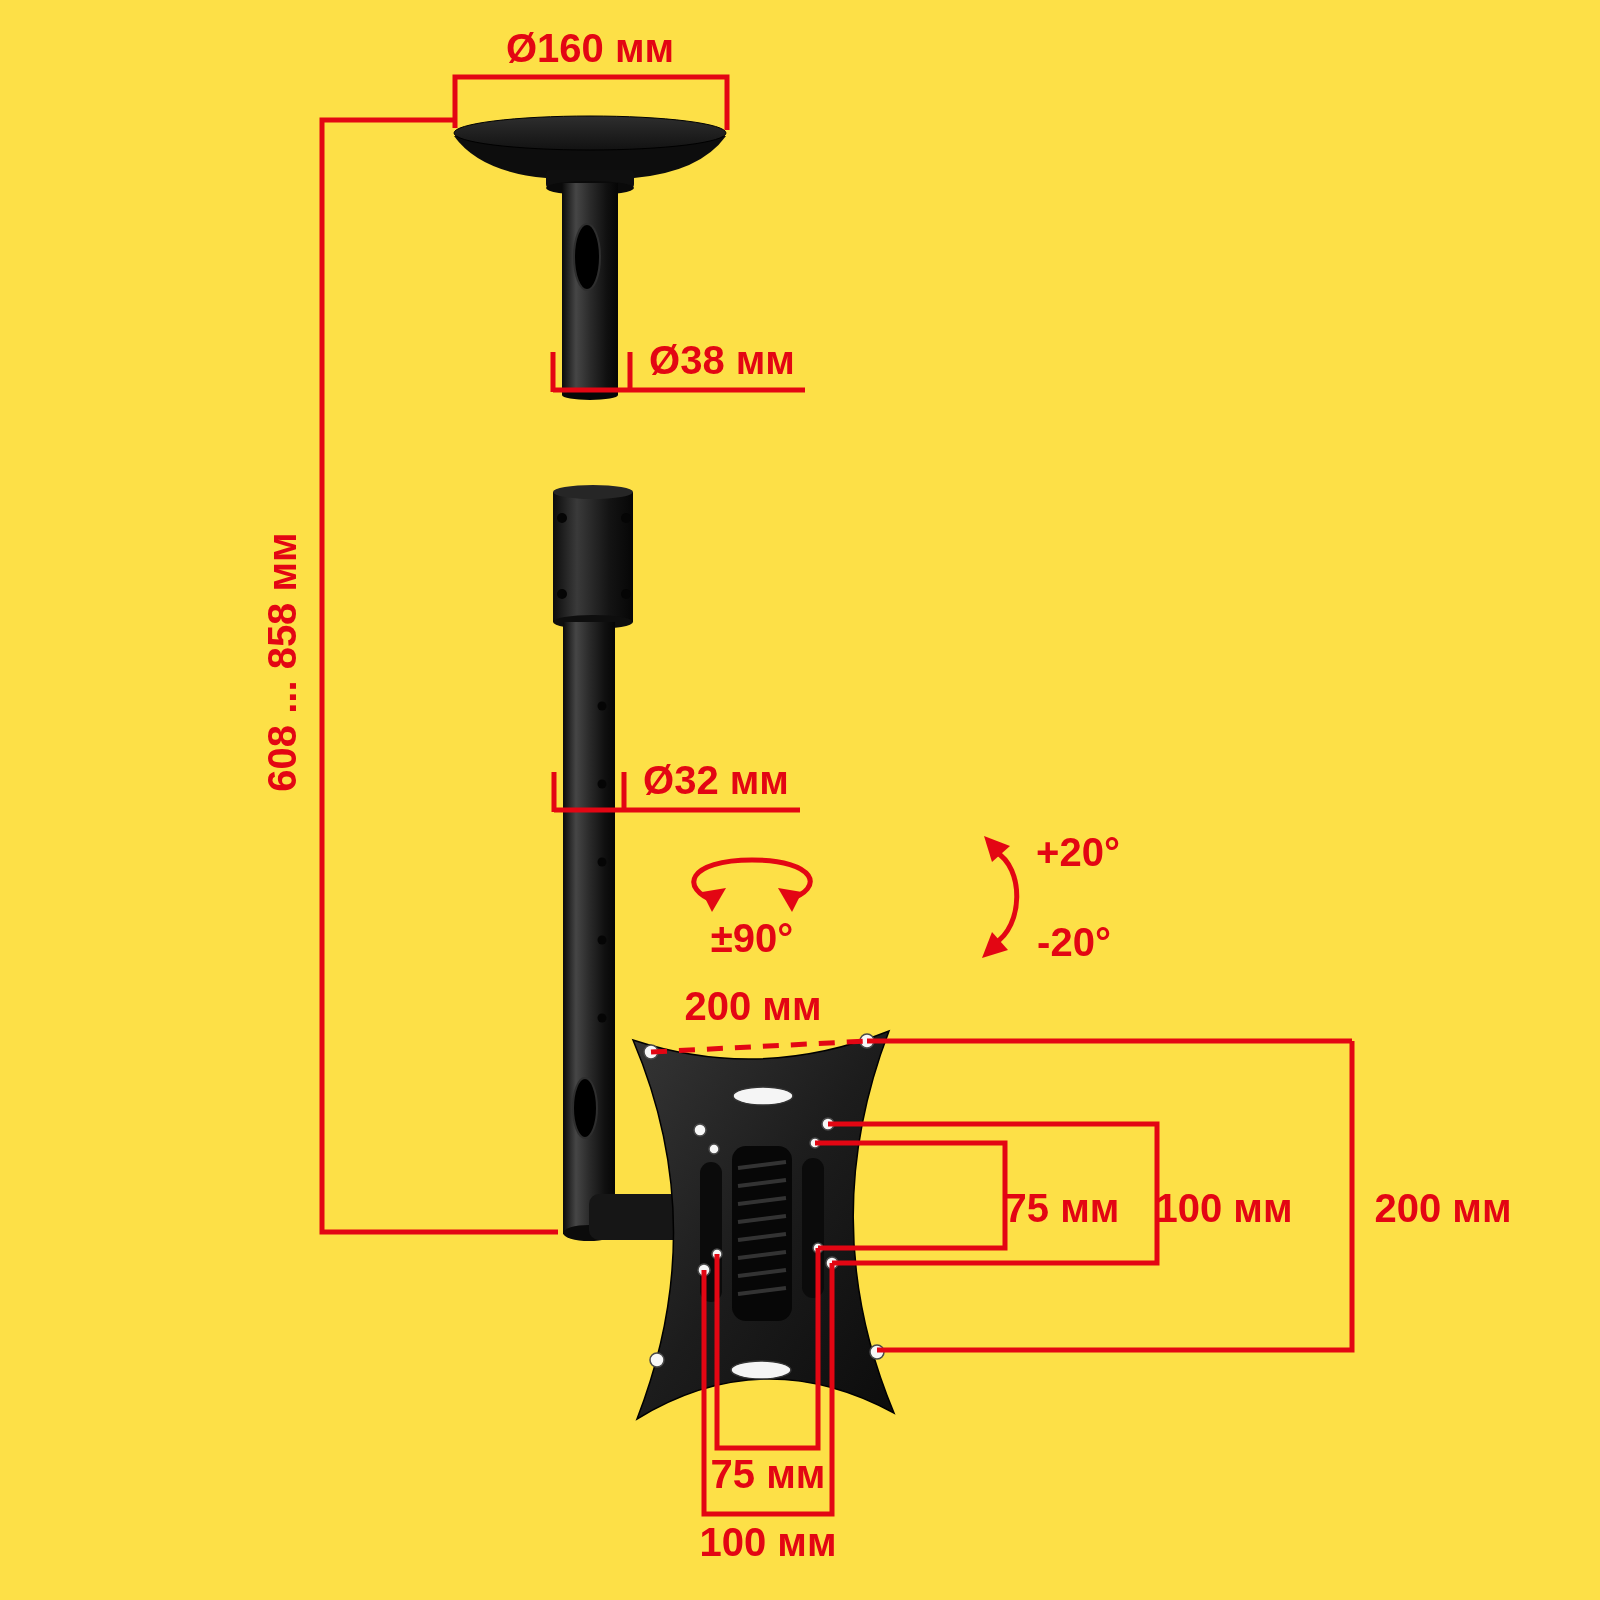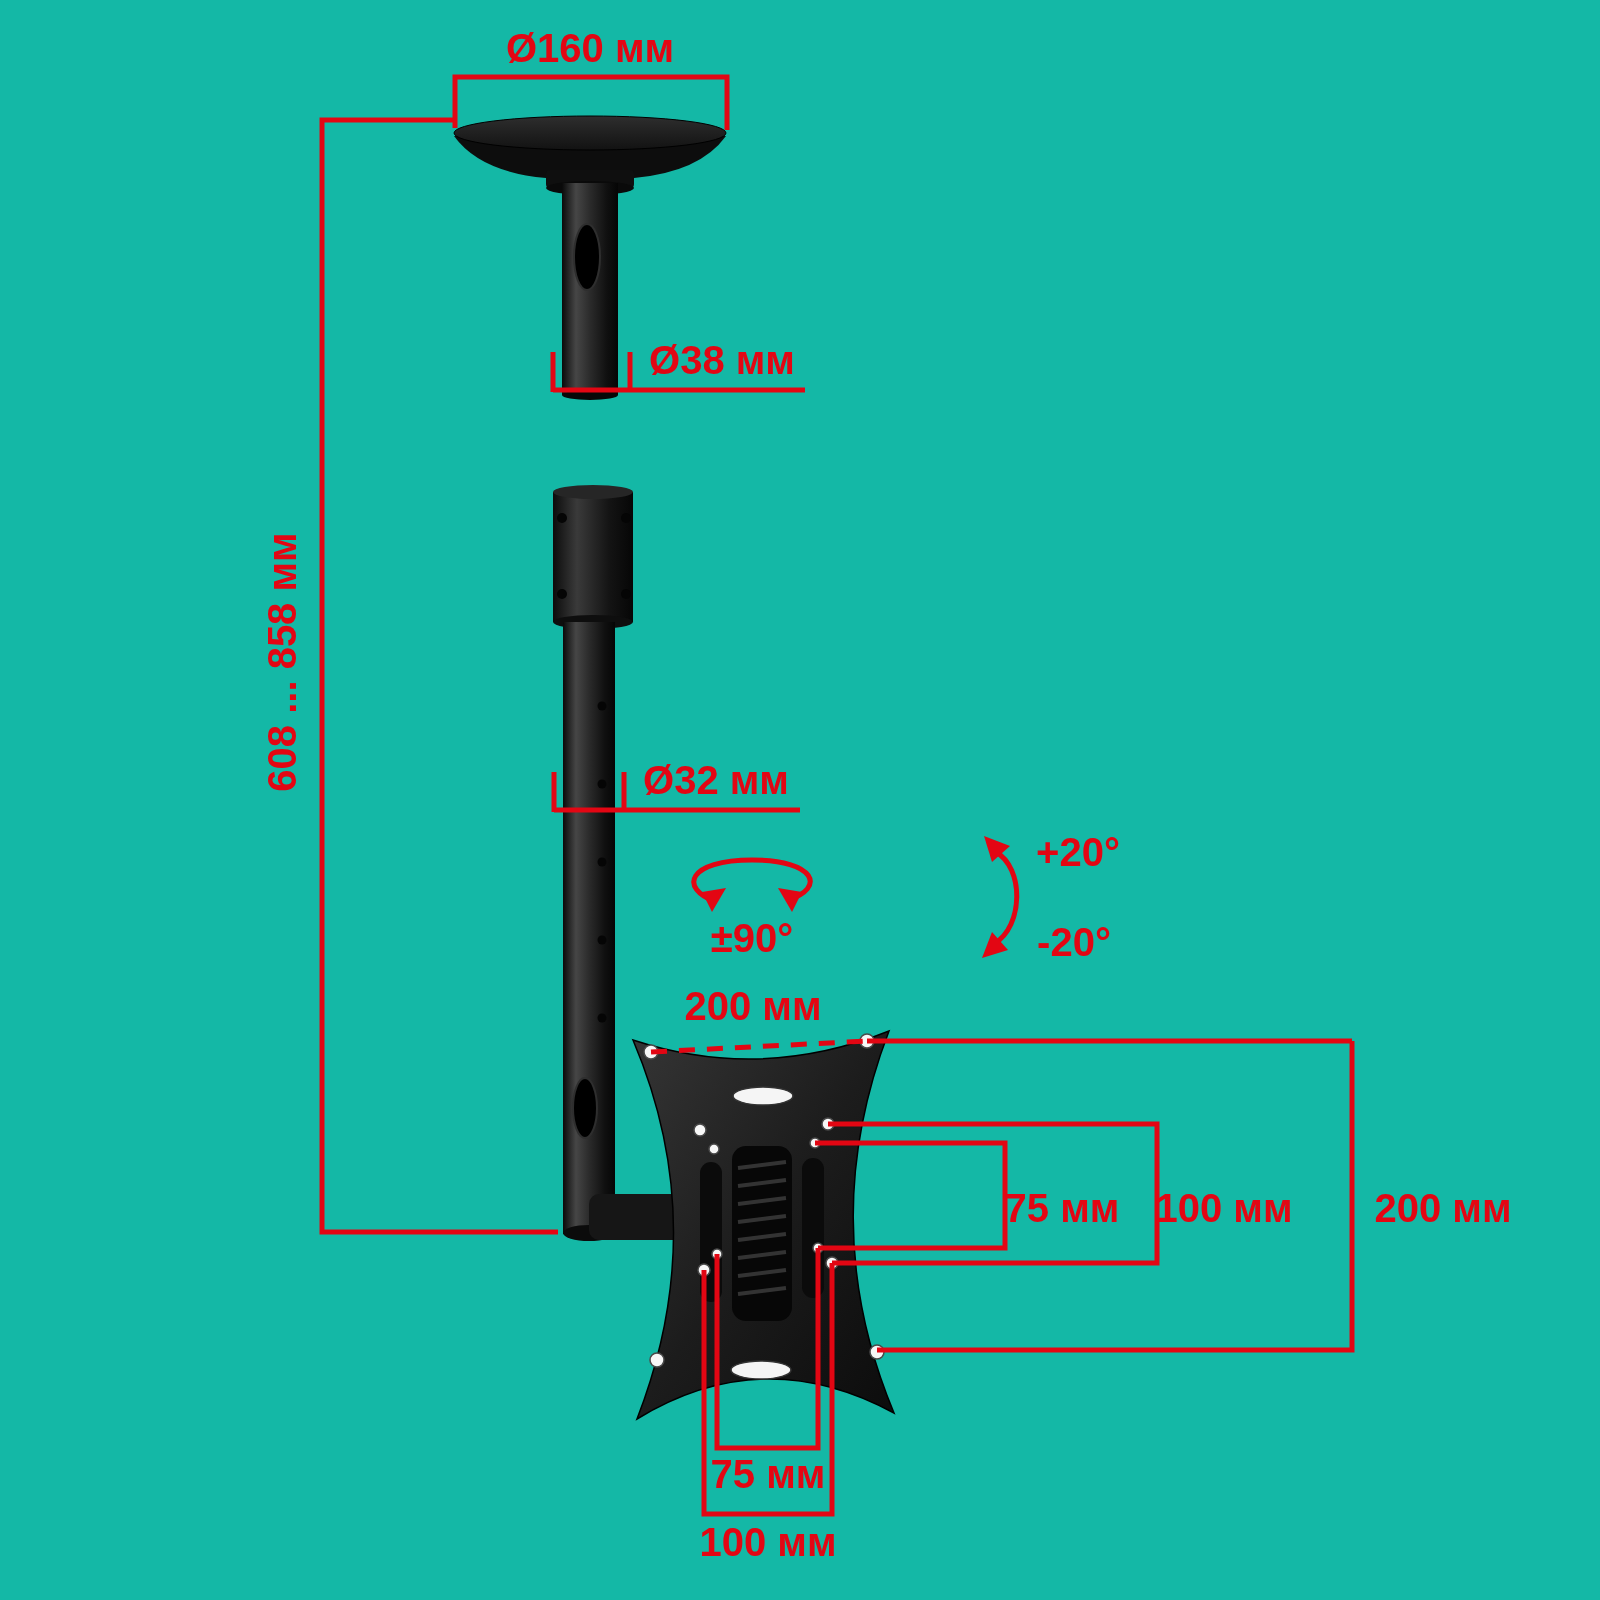--- a/index.html
+++ b/index.html
@@ -7,21 +7,21 @@
     padding: 0;
     background: #ffffff;
     width: 1600px;
     height: 1600px;
     overflow: hidden;
   }
   .canvas {
     position: relative;
     width: 1600px;
     height: 1600px;
-    background: #14b8a6;
+    background: #fde047;
   }
   svg { display: block; }
   .dim-label {
     font-family: "Liberation Sans", sans-serif;
     font-weight: 700;
     font-size: 40px;
     fill: #e30613;
   }
   .dim-line {
     stroke: #e30613;

